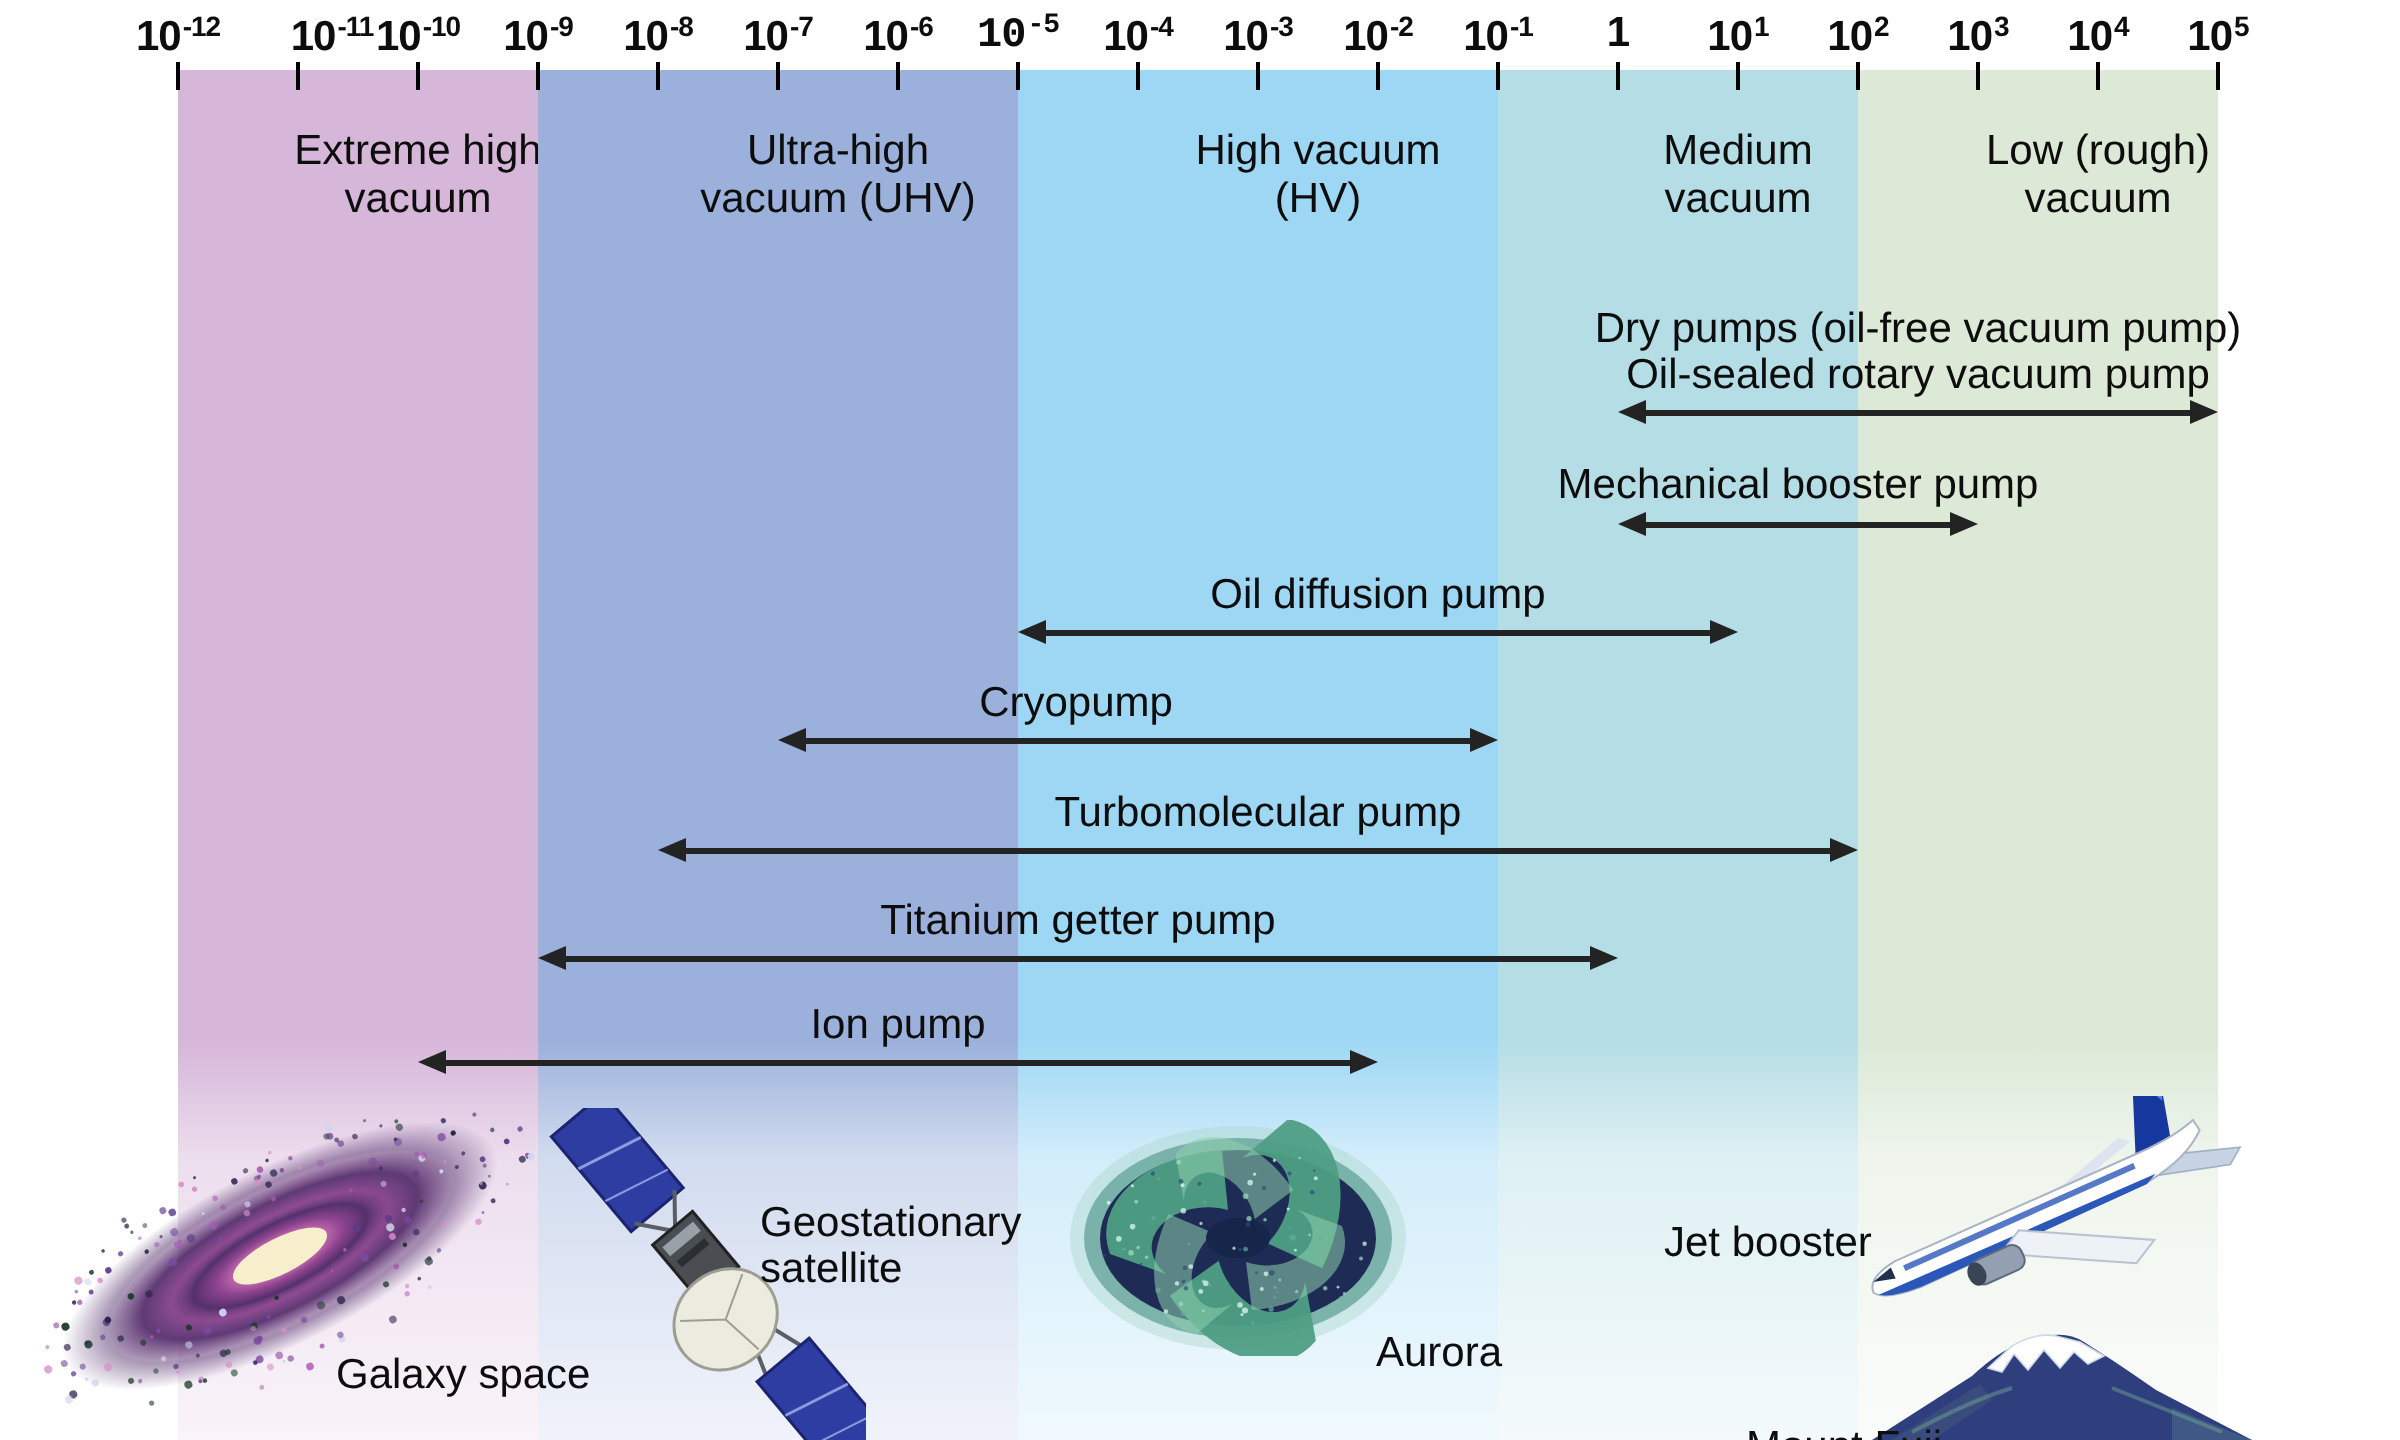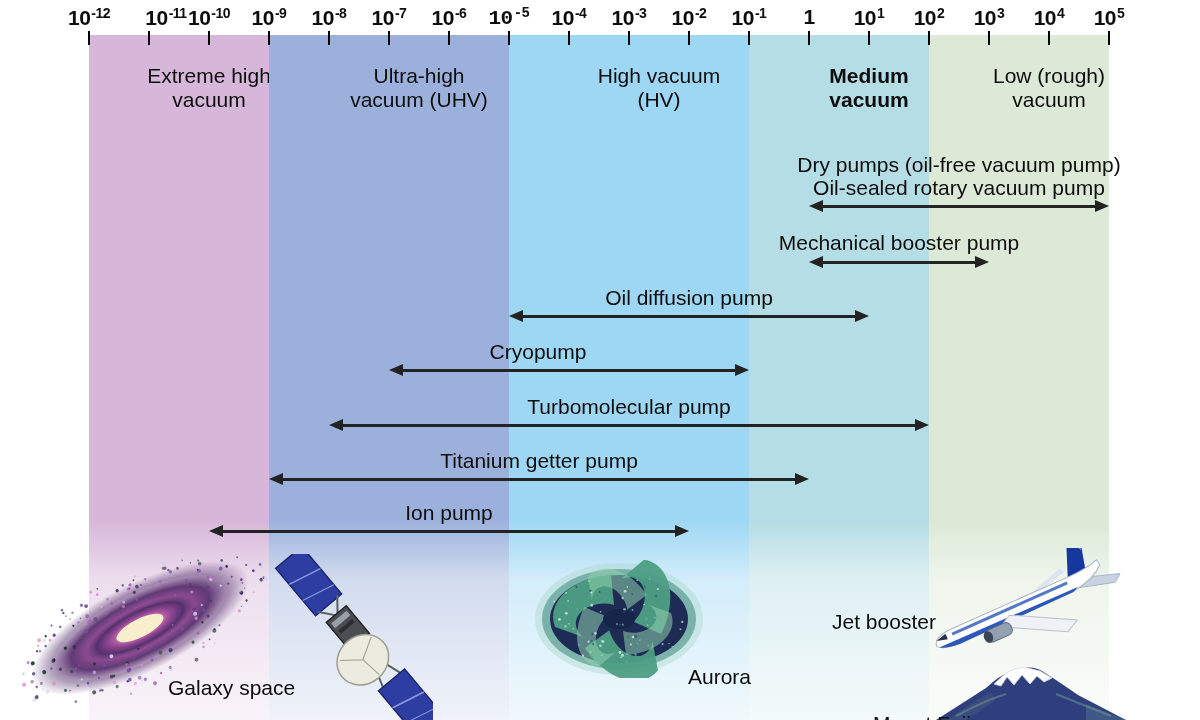--- a/index.html
+++ b/index.html
@@ -39,21 +39,21 @@
       <div class="band" style="left: 89px; width: 180px; background: linear-gradient(rgb(214, 182, 217) 0px, rgb(214, 182, 217) 485px, rgb(237, 222, 238) 545px, rgb(249, 244, 249) 685px);"></div>
       <div class="band-label" style="left: 179px;">Extreme high
 vacuum</div>
       <div class="band" style="left: 269px; width: 240px; background: linear-gradient(rgb(155, 177, 220) 0px, rgb(155, 177, 220) 485px, rgb(210, 220, 239) 545px, rgb(240, 243, 250) 685px);"></div>
       <div class="band-label" style="left: 389px;">Ultra-high
 vacuum (UHV)</div>
       <div class="band" style="left: 509px; width: 240px; background: linear-gradient(rgb(158, 215, 244) 0px, rgb(158, 215, 244) 485px, rgb(211, 237, 250) 545px, rgb(240, 249, 253) 685px);"></div>
       <div class="band-label" style="left: 629px;">High vacuum
 (HV)</div>
       <div class="band" style="left: 749px; width: 180px; background: linear-gradient(rgb(181, 221, 229) 0px, rgb(181, 221, 229) 485px, rgb(222, 240, 243) 545px, rgb(244, 250, 251) 685px);"></div>
-      <div class="band-label" style="left: 839px; font-weight: bold;">Medium
+      <div class="band-label" style="left: 839px;">Medium
 vacuum</div>
       <div class="band" style="left: 929px; width: 180px; background: linear-gradient(rgb(219, 233, 214) 0px, rgb(219, 233, 214) 485px, rgb(239, 245, 237) 545px, rgb(250, 252, 249) 685px);"></div>
       <div class="band-label" style="left: 1019px;">Low (rough)
 vacuum</div>
     </div>
   <div id="axis-layer">
       <div class="tick" style="left: 88px;"></div>
       <div class="tick-label" style="left: 89px;"><span>10</span><span class="sup">-12</span></div>
       <div class="tick" style="left: 148px;"></div>
       <div class="tick-label" style="left: 166px;"><span>10</span><span class="sup">-11</span></div>
@@ -502,16 +502,18 @@
 
   <svg class="illus" id="fuji-svg" style="left:936px;top:664px;" width="190" height="56" viewBox="0 0 190 56">
     <path d="M 0,56 L 50,24 Q 64,11 74,8 L 88,4 Q 98,2 106,7 L 120,16 Q 132,24 142,31 L 190,56 Z" fill="#2f3f7d"></path>
     <path d="M 10,56 L 54,28 L 60,36 L 30,56 Z" fill="#3e537f" opacity="0.7"></path>
     <path d="M 150,40 L 190,56 L 150,56 Z" fill="#4a6b8a" opacity="0.6"></path>
     <path d="M 20,52 Q 50,36 70,30 M 120,30 Q 150,42 175,52" stroke="#6f9f93" stroke-width="2" fill="none" opacity="0.5"></path>
     <path d="M 58,20 L 70,9 Q 82,2 92,4 L 104,7 L 116,14 L 108,18 L 101,12 L 94,20 L 86,11 L 78,21 L 71,13 L 65,22 Z" fill="#ffffff" stroke="#cfd8e4" stroke-width="0.8"></path>
   </svg>
 
   <div class="caption" style="left:168px;top:676px;">Galaxy space</div>
+  <div class="caption" style="left:380px;top:600px;">Geostationary
+satellite</div>
   <div class="caption" style="left:688px;top:665px;">Aurora</div>
   <div class="caption" style="left:832px;top:610px;">Jet booster</div>
   <div class="caption" style="left:873px;top:712px;">Mount Fuji</div>
 </div>
 
 </body></html>

